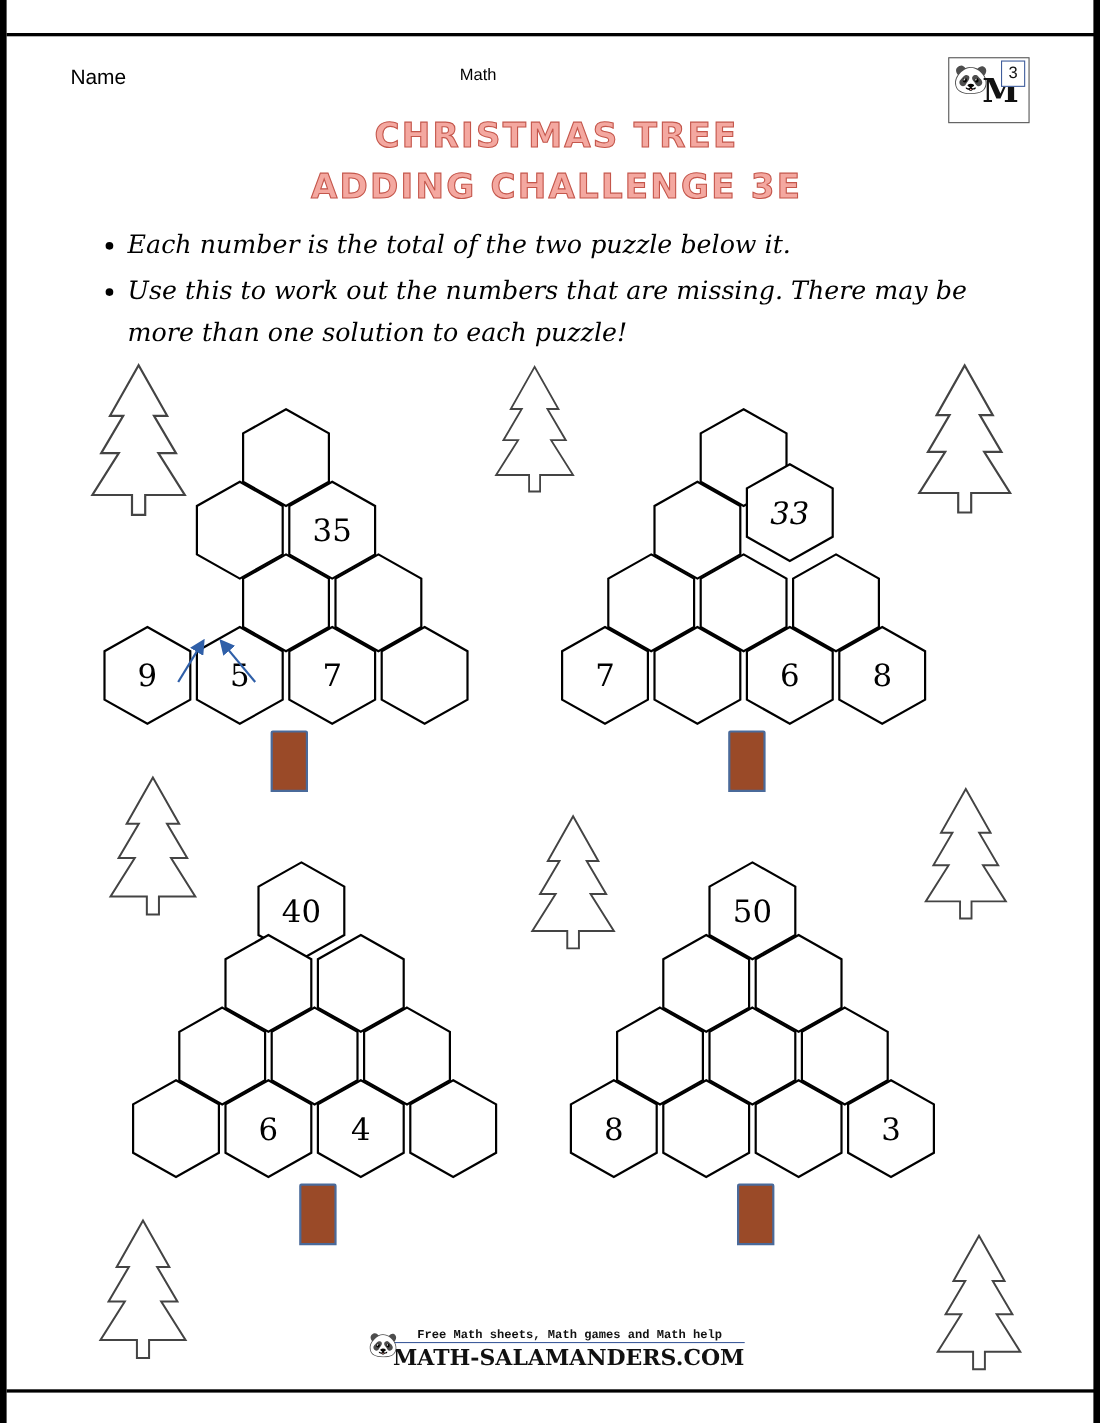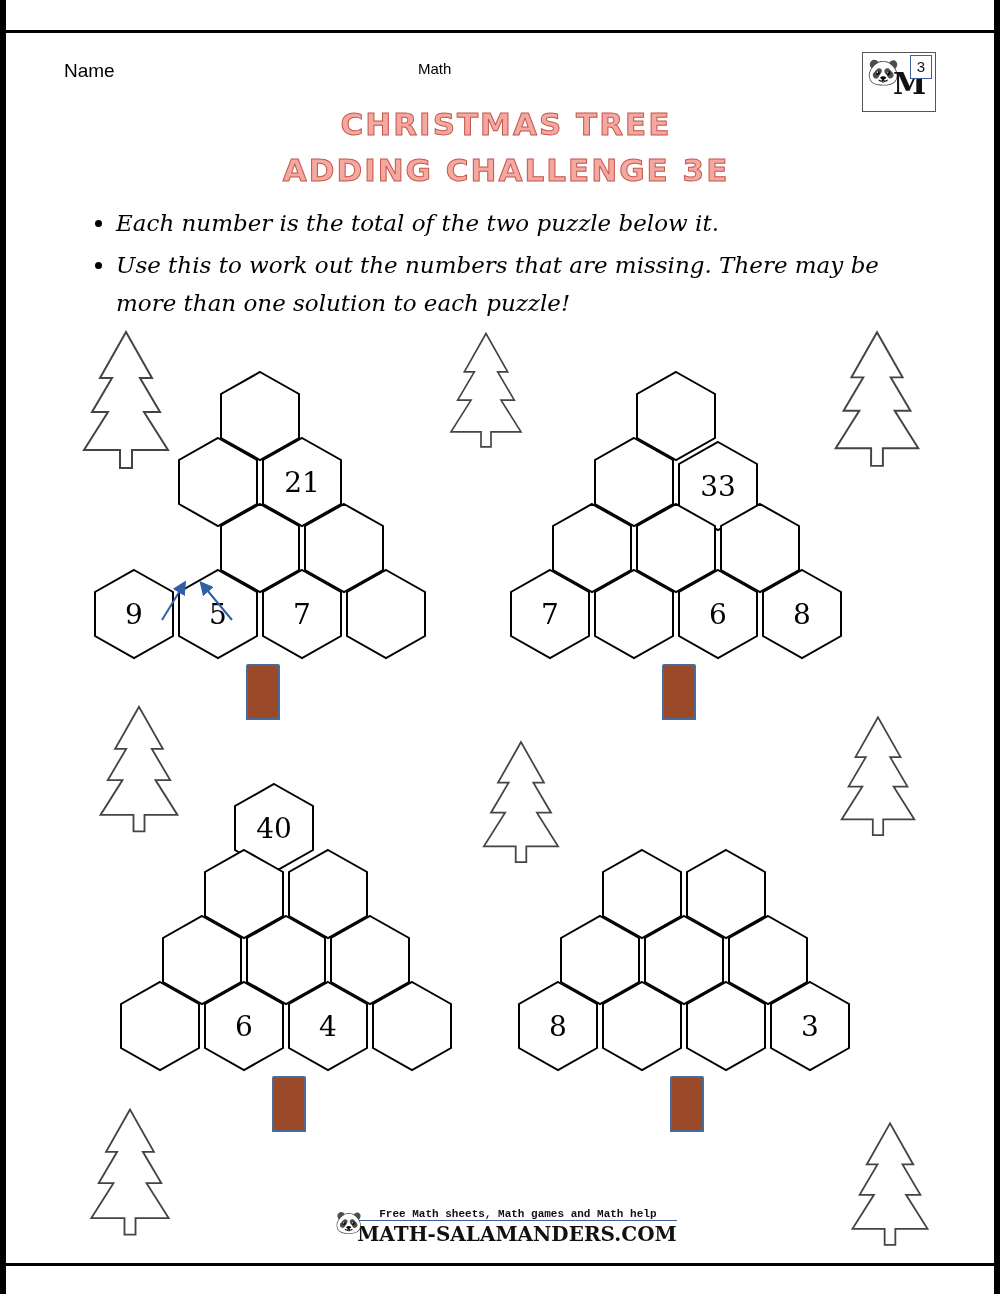--- a/index.html
+++ b/index.html
@@ -254,21 +254,21 @@
     <div class="hexcell" style="left:86px; top:66px;">
       <svg width="84" height="92" viewBox="0 0 84 92">
           <polygon points="42,2 81,24 81,68 42,90 3,68 3,24" fill="#fff" stroke="#000" stroke-width="2"></polygon>
         </svg>
       <span></span>
     </div>
     <div class="hexcell" style="left:170px; top:66px;">
       <svg width="84" height="92" viewBox="0 0 84 92">
           <polygon points="42,2 81,24 81,68 42,90 3,68 3,24" fill="#fff" stroke="#000" stroke-width="2"></polygon>
         </svg>
-      <span>21</span>
+      <span>35</span>
     </div>
 
     <div class="hexcell" style="left:128px; top:132px;">
       <svg width="84" height="92" viewBox="0 0 84 92">
           <polygon points="42,2 81,24 81,68 42,90 3,68 3,24" fill="#fff" stroke="#000" stroke-width="2"></polygon>
         </svg>
       <span></span>
     </div>
     <div class="hexcell" style="left:212px; top:132px;">
       <svg width="84" height="92" viewBox="0 0 84 92">
@@ -320,21 +320,21 @@
           <polygon points="42,2 81,24 81,68 42,90 3,68 3,24" fill="#fff" stroke="#000" stroke-width="2"></polygon>
         </svg>
       <span></span>
     </div>
     <div class="hexcell" style="left:86px; top:66px;">
       <svg width="84" height="92" viewBox="0 0 84 92">
           <polygon points="42,2 81,24 81,68 42,90 3,68 3,24" fill="#fff" stroke="#000" stroke-width="2"></polygon>
         </svg>
       <span></span>
     </div>
-    <div class="hexcell" style="left:170px; top:70px;">
+    <div class="hexcell" style="left:170px; top:50px;font-style:italic;">
       <svg width="84" height="92" viewBox="0 0 84 92">
           <polygon points="42,2 81,24 81,68 42,90 3,68 3,24" fill="#fff" stroke="#000" stroke-width="2"></polygon>
         </svg>
       <span>33</span>
     </div>
     <div class="hexcell" style="left:44px; top:132px;">
       <svg width="84" height="92" viewBox="0 0 84 92">
           <polygon points="42,2 81,24 81,68 42,90 3,68 3,24" fill="#fff" stroke="#000" stroke-width="2"></polygon>
         </svg>
       <span></span>
@@ -436,20 +436,26 @@
     <div class="hexcell" style="left:254px; top:198px;">
       <svg width="84" height="92" viewBox="0 0 84 92">
           <polygon points="42,2 81,24 81,68 42,90 3,68 3,24" fill="#fff" stroke="#000" stroke-width="2"></polygon>
         </svg>
       <span></span>
     </div>
     <div class="trunk" style="left:156px; top:294px;"></div>
   </div>
 
   <div class="puzzle" style="left:508px; top:782px; width:360px; height:340px;">
+    <div class="hexcell" style="left:128px; top:0px;">
+      <svg width="84" height="92" viewBox="0 0 84 92">
+          <polygon points="42,2 81,24 81,68 42,90 3,68 3,24" fill="#fff" stroke="#000" stroke-width="2"></polygon>
+        </svg>
+      <span>50</span>
+    </div>
     <div class="hexcell" style="left:86px; top:66px;">
       <svg width="84" height="92" viewBox="0 0 84 92">
           <polygon points="42,2 81,24 81,68 42,90 3,68 3,24" fill="#fff" stroke="#000" stroke-width="2"></polygon>
         </svg>
       <span></span>
     </div>
     <div class="hexcell" style="left:170px; top:66px;">
       <svg width="84" height="92" viewBox="0 0 84 92">
           <polygon points="42,2 81,24 81,68 42,90 3,68 3,24" fill="#fff" stroke="#000" stroke-width="2"></polygon>
         </svg>

